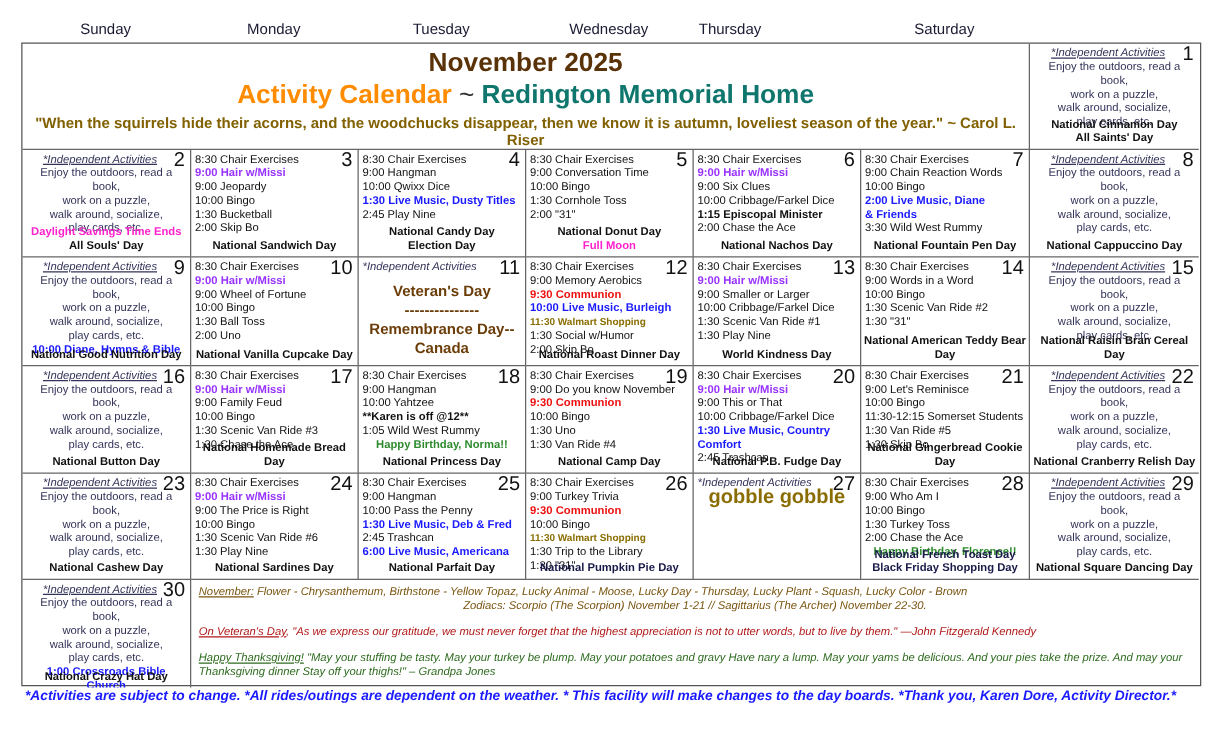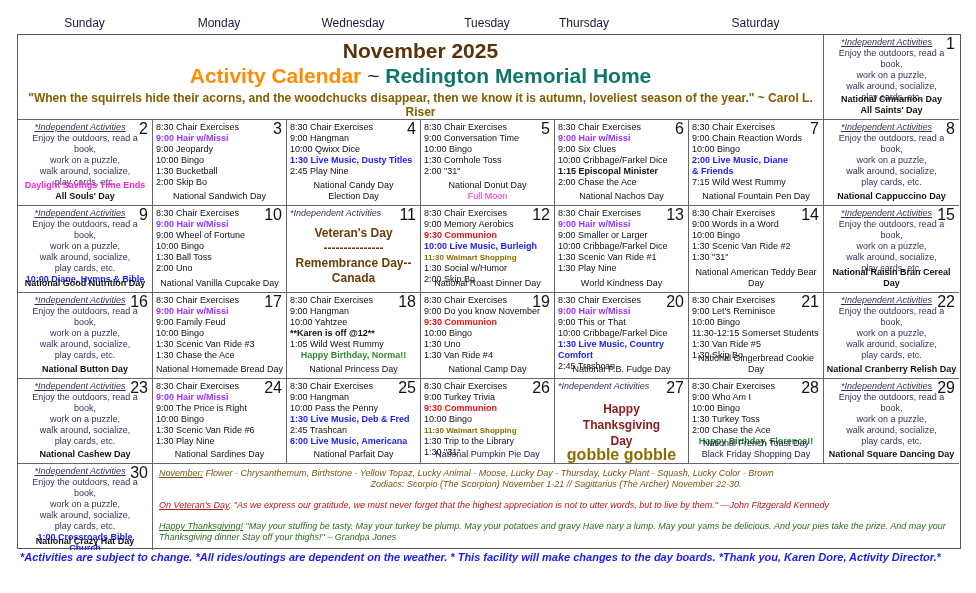--- a/index.html
+++ b/index.html
@@ -36,21 +36,21 @@
   .indep .foot { position: absolute; left: 0; right: 0; bottom: 3px; text-align: center; font-weight: bold; }
 
   .act { white-space: nowrap; }
   .act.purple { color: #9933ff; font-weight: bold; }
   .act.blue { color: #1a1aff; font-weight: bold; white-space: normal; }
   .act.red { color: #ee1111; font-weight: bold; }
   .act.gold { color: #8a6d00; font-weight: bold; font-size: 8px; }
   .act.bold { font-weight: bold; }
   .act.center-green { color: #2e8b2e; font-weight: bold; text-align: center; }
 
-  .foot-area { position: absolute; left: 0; right: 0; bottom: 3px; text-align: center; font-weight: normal; }
+  .foot-area { position: absolute; left: 0; right: 0; bottom: 3px; text-align: center; font-weight: bold; }
   .foot-line { display: block; }
   .foot-line.magenta { color: #ff22cc; }
   .foot-line.navy { color: #1a1a4a; }
 
   .vet { text-align: center; color: #6b3d08; font-weight: bold; font-size: 12px; line-height: 15px; margin-top: 7px; }
   .thanks { text-align: center; color: #8b1a1a; font-weight: bold; font-size: 12px; line-height: 16px; margin-top: 9px; }
   .gobble { text-align: center; color: #8a6d00; font-weight: bold; font-size: 16px; }
   .plain-italic { font-style: italic; color: #33335a; }
 
   .notes { grid-column: 2 / span 6; grid-row: 6; padding: 4px 6px; font-size: 9px; line-height: 11px; font-style: italic; }
@@ -63,22 +63,22 @@
 
   .disclaimer { position: absolute; left: 20px; top: 551px; width: 940px; font-size: 11px; font-weight: bold;
     font-style: italic; color: #1a1aff; }
 </style>
 </head>
 <body>
 
 <div class="dow-row">
   <div class="dow">Sunday</div>
   <div class="dow">Monday</div>
+  <div class="dow">Tuesday</div>
   <div class="dow">Wednesday</div>
-  <div class="dow">Tuesday</div>
   <div class="dow thu">Thursday</div>
   <div class="dow">Saturday</div>
 </div>
 
 <div class="cal">
 
   <div class="cell header">
     <div class="h-month">November 2025</div>
     <div class="h-title">
       <span class="orange">Activity Calendar</span><span class="tilde"> ~ </span><span class="red">Redington Memorial Home</span>
@@ -161,21 +161,21 @@
     <div class="foot-area">
         <span class="foot-line">National Nachos Day</span>
       </div>
   </div>
   <div class="cell">
     <span class="daynum">7</span>
     <div class="act">8:30 Chair Exercises</div>
     <div class="act">9:00 Chain Reaction Words</div>
     <div class="act">10:00 Bingo</div>
     <div class="act blue" style="width:100px">2:00 Live Music, Diane &amp; Friends</div>
-    <div class="act">7:15 Wild West Rummy</div>
+    <div class="act">3:30 Wild West Rummy</div>
     <div class="foot-area">
         <span class="foot-line">National Fountain Pen Day</span>
       </div>
   </div>
   <div class="cell last-col indep">
     <span class="daynum">8</span>
     <div class="ia-title">*Independent Activities</div>
     <div class="ia-body">
       <div>Enjoy the outdoors, read a book,</div>
         <div>work on a puzzle,</div>
@@ -394,25 +394,20 @@
     <div class="act gold">11:30 Walmart Shopping</div>
     <div class="act">1:30 Trip to the Library</div>
     <div class="act">1:30 "31"</div>
     <div class="foot-area">
         <span class="foot-line navy">National Pumpkin Pie Day</span>
       </div>
   </div>
   <div class="cell">
     <span class="daynum">27</span>
     <div class="plain-italic">*Independent Activities</div>
-    <div class="thanks">
-      <div>Happy</div>
-      <div>Thanksgiving</div>
-      <div>Day</div>
-    </div>
     <div class="gobble">gobble gobble</div>
   </div>
   <div class="cell">
     <span class="daynum">28</span>
     <div class="act">8:30 Chair Exercises</div>
     <div class="act">9:00 Who Am I</div>
     <div class="act">10:00 Bingo</div>
     <div class="act">1:30 Turkey Toss</div>
     <div class="act">2:00 Chase the Ace</div>
     <div class="act center-green">Happy Birthday, Florence!!</div>

